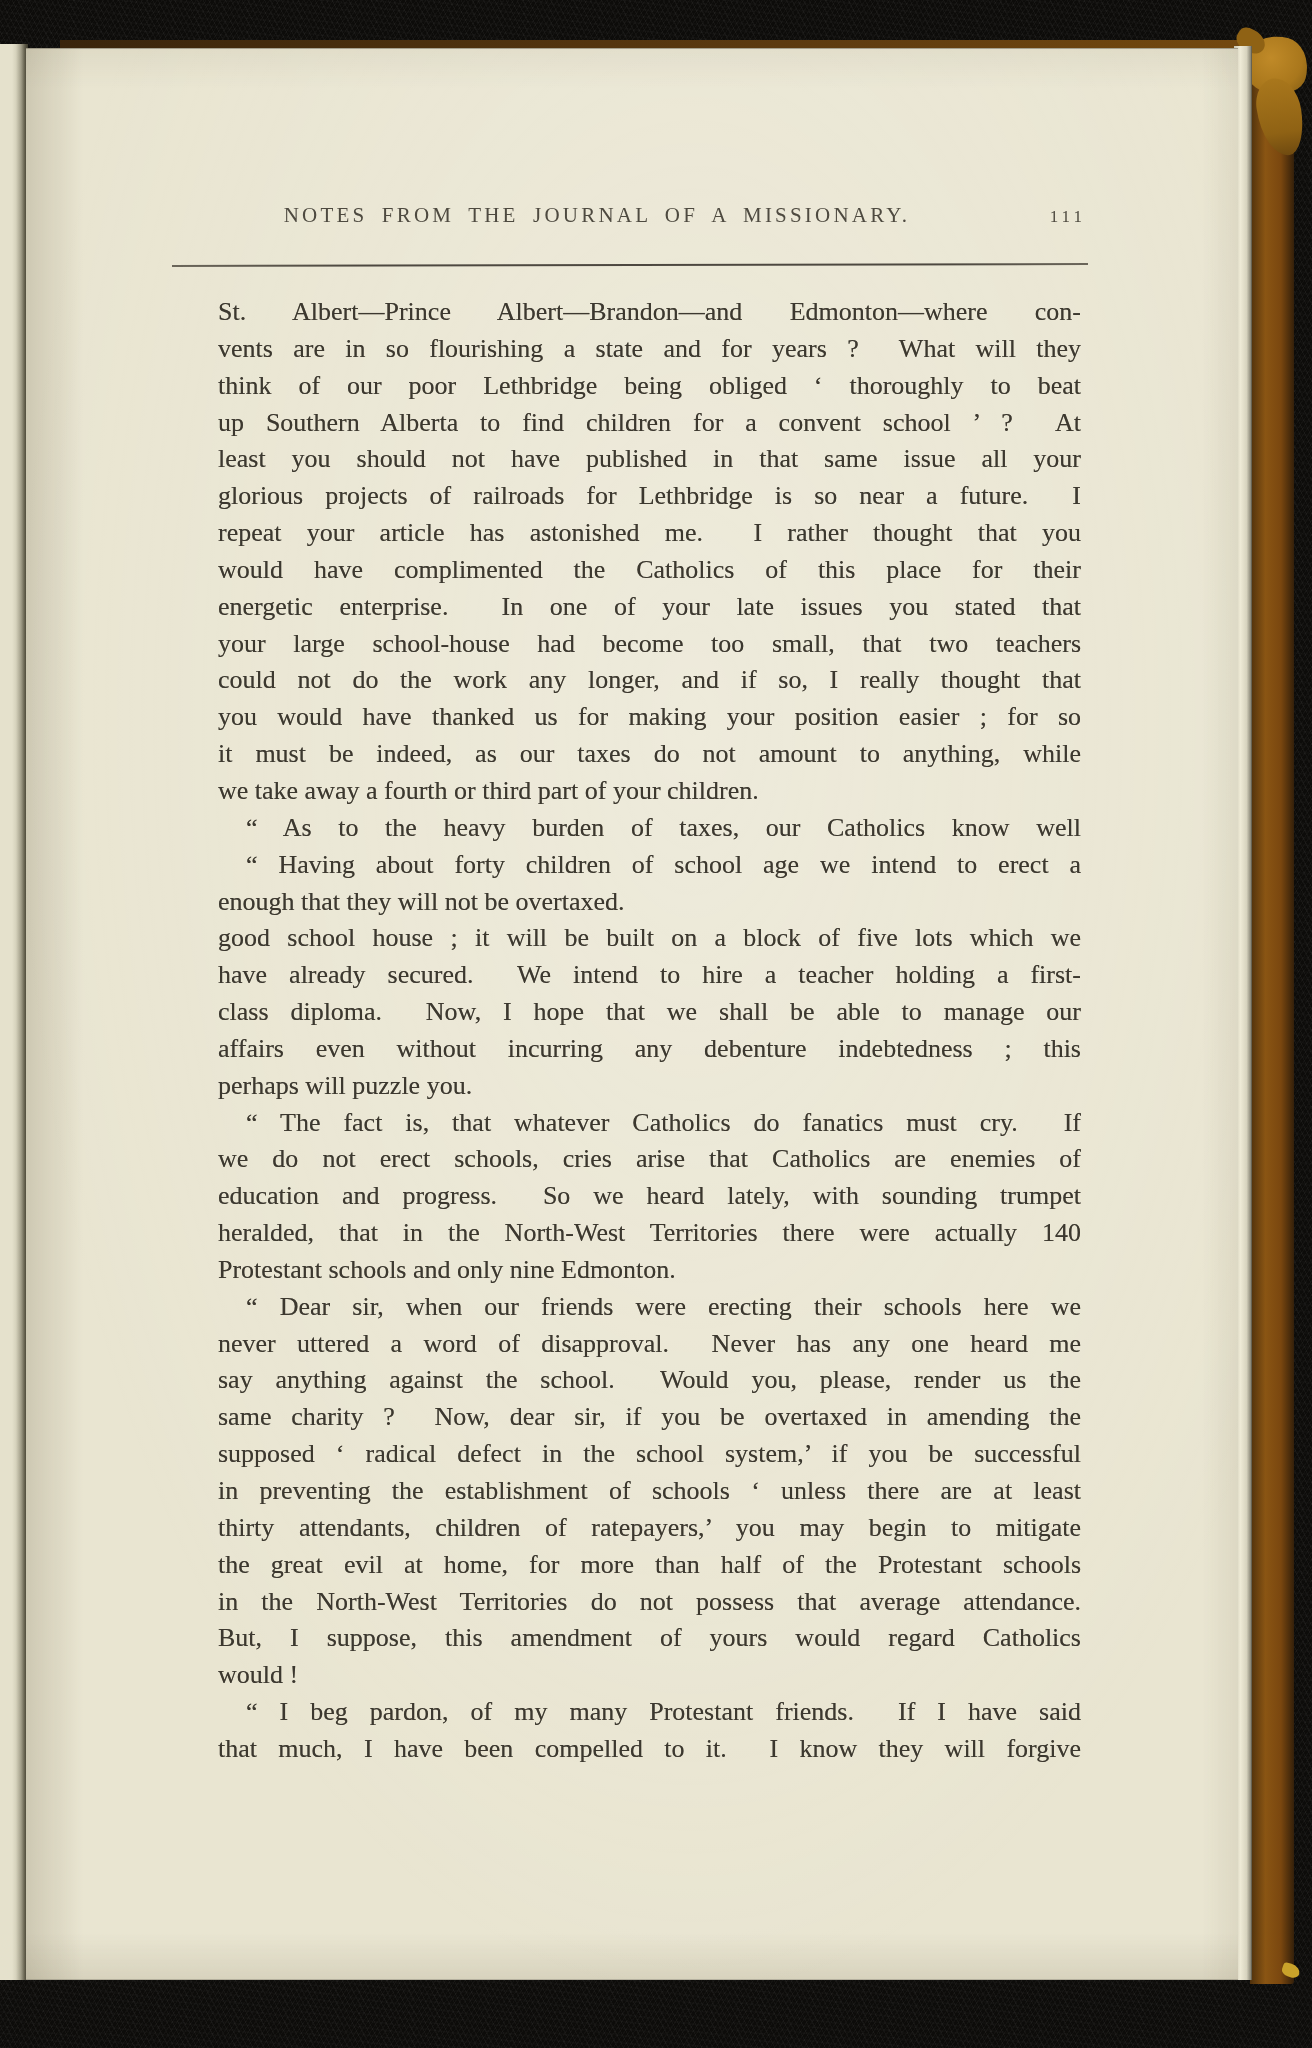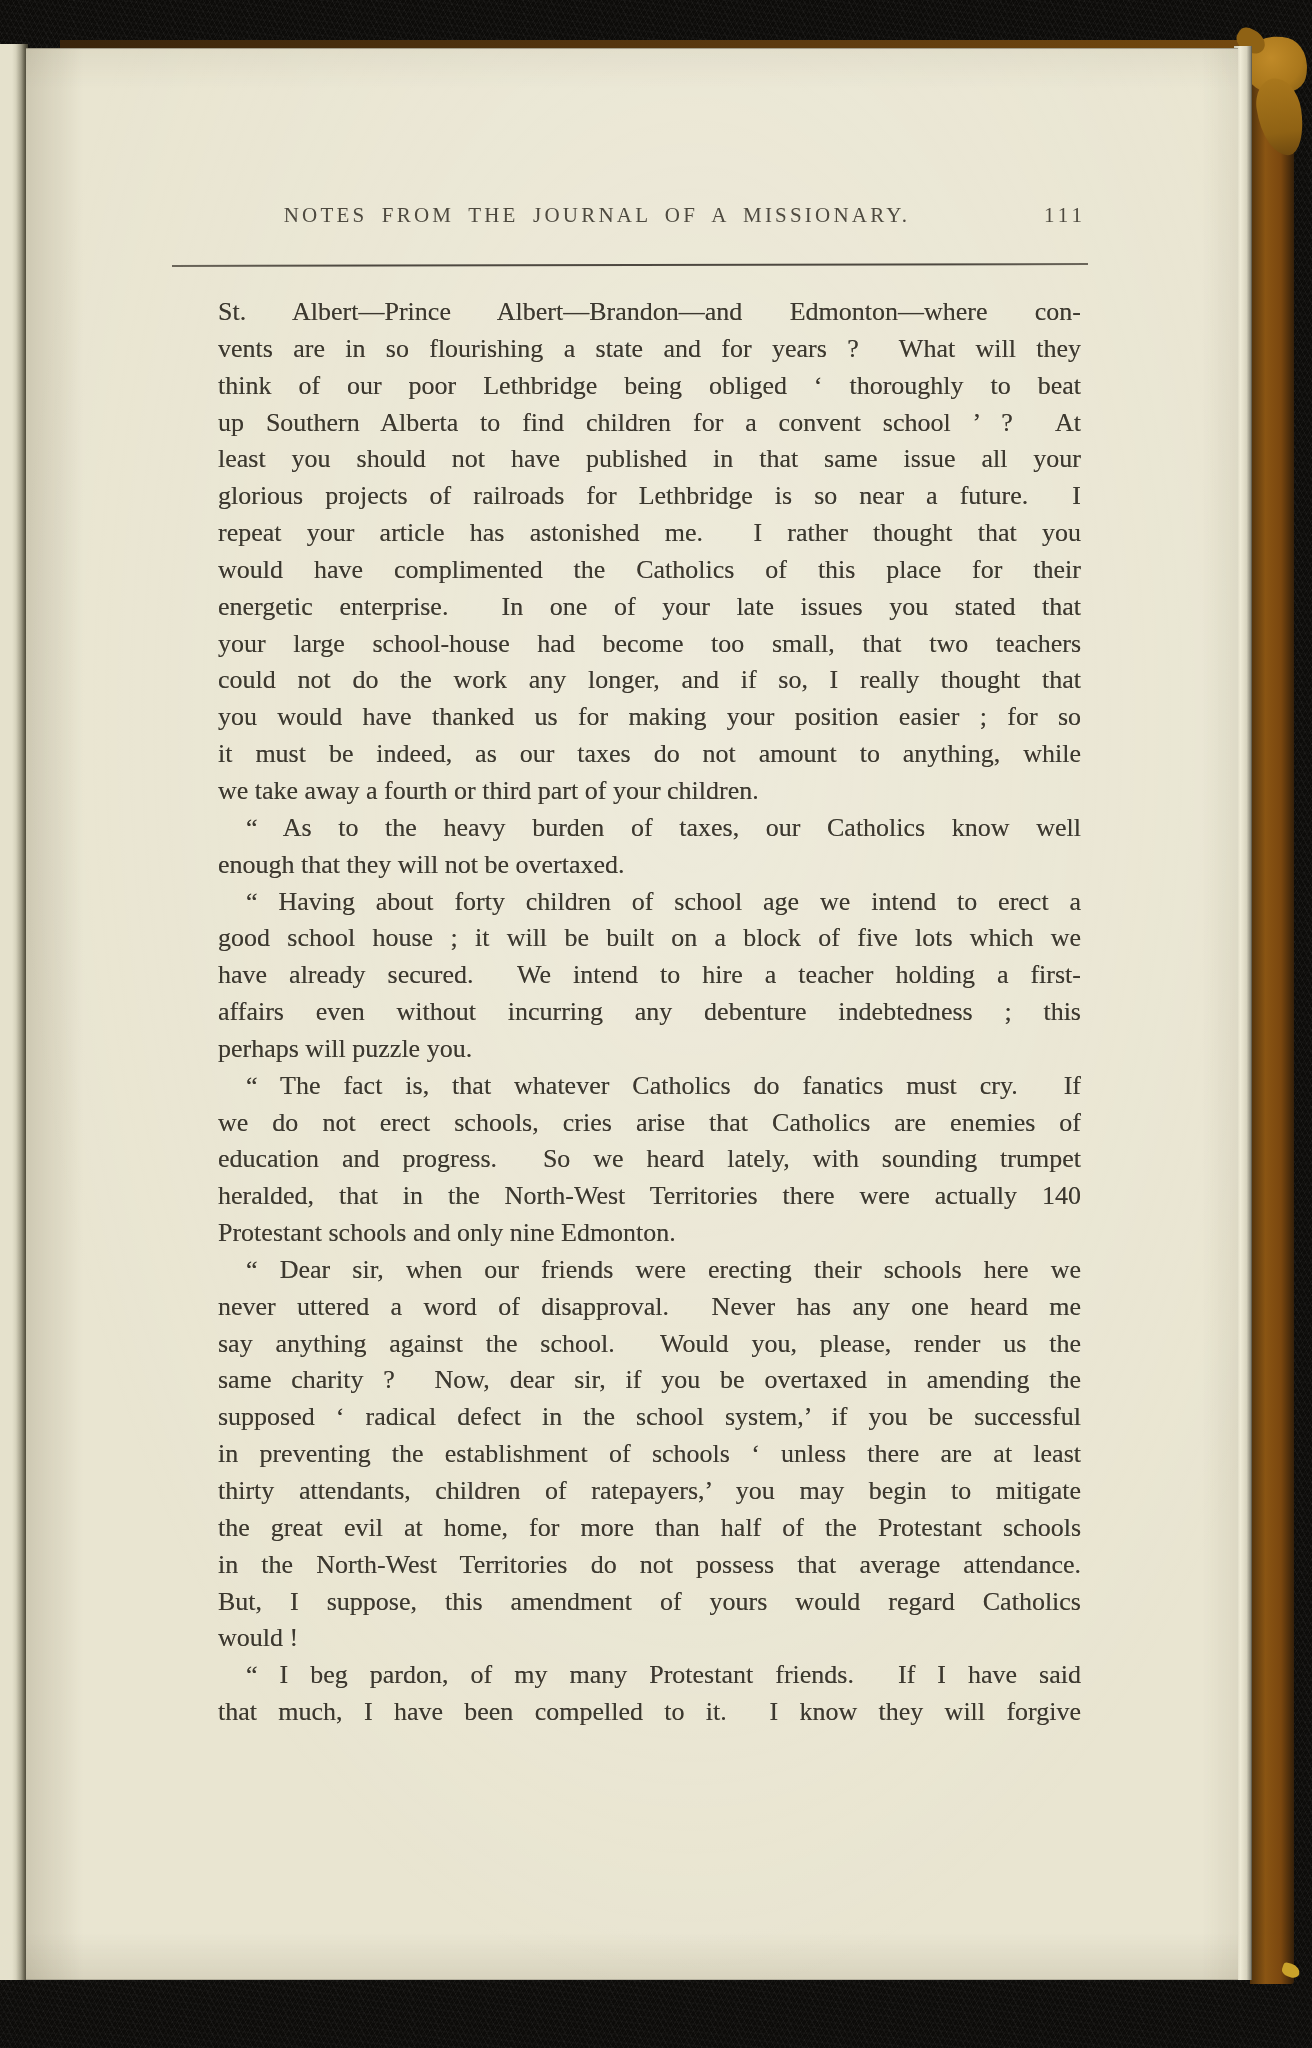--- a/index.html
+++ b/index.html
@@ -75,21 +75,21 @@
     display:flex; align-items:baseline;
     color:#4e4a40;
   }
   .running-head .title {
     flex:1; text-align:center;
     font-size:21px; letter-spacing:3.2px;
     word-spacing:6px;
   }
   .running-head .folio {
     width:70px; text-align:right;
-    font-size:21px; letter-spacing:4px;
+    font-size:17px; letter-spacing:4px;
   }
   .head-rule {
     position:absolute; left:146px; top:215px; width:916px; height:2px;
     background:linear-gradient(90deg, #6b665a, #4d4840 20%, #4d4840 85%, #6b665a);
     transform:rotate(-0.12deg);
   }
   .body-text {
     position:absolute; left:155px; top:245px; width:900px;
     color:#3c382f;
   }
@@ -138,24 +138,25 @@
         <div class="line">glorious projects of railroads for Lethbridge is so near a future.  I</div>
         <div class="line">repeat your article has astonished me.  I rather thought that you</div>
         <div class="line">would have complimented the Catholics of this place for their</div>
         <div class="line">energetic enterprise.  In one of your late issues you stated that</div>
         <div class="line">your large school-house had become too small, that two teachers</div>
         <div class="line">could not do the work any longer, and if so, I really thought that</div>
         <div class="line">you would have thanked us for making your position easier ; for so</div>
         <div class="line">it must be indeed, as our taxes do not amount to anything, while</div>
         <div class="line para-end">we take away a fourth or third part of your children.</div>
         <div class="line indent">“ As to the heavy burden of taxes, our Catholics know well</div>
+        <div class="line indent">“ Having about forty children of school age we intend to erect a</div>
         <div class="line para-end">enough that they will not be overtaxed.</div>
-        <div class="line indent">“ Having about forty children of school age we intend to erect a</div>
         <div class="line">good school house ; it will be built on a block of five lots which we</div>
         <div class="line">have already secured.  We intend to hire a teacher holding a first-</div>
+        <div class="line">class diploma.  Now, I hope that we shall be able to manage our</div>
         <div class="line">affairs even without incurring any debenture indebtedness ; this</div>
         <div class="line para-end">perhaps will puzzle you.</div>
         <div class="line indent">“ The fact is, that whatever Catholics do fanatics must cry.  If</div>
         <div class="line">we do not erect schools, cries arise that Catholics are enemies of</div>
         <div class="line">education and progress.  So we heard lately, with sounding trumpet</div>
         <div class="line">heralded, that in the North-West Territories there were actually 140</div>
         <div class="line para-end">Protestant schools and only nine Edmonton.</div>
         <div class="line indent">“ Dear sir, when our friends were erecting their schools here we</div>
         <div class="line">never uttered a word of disapproval.  Never has any one heard me</div>
         <div class="line">say anything against the school.  Would you, please, render us the</div>

